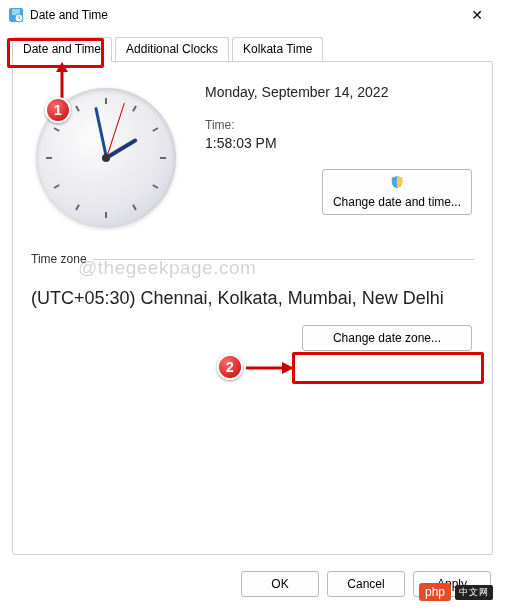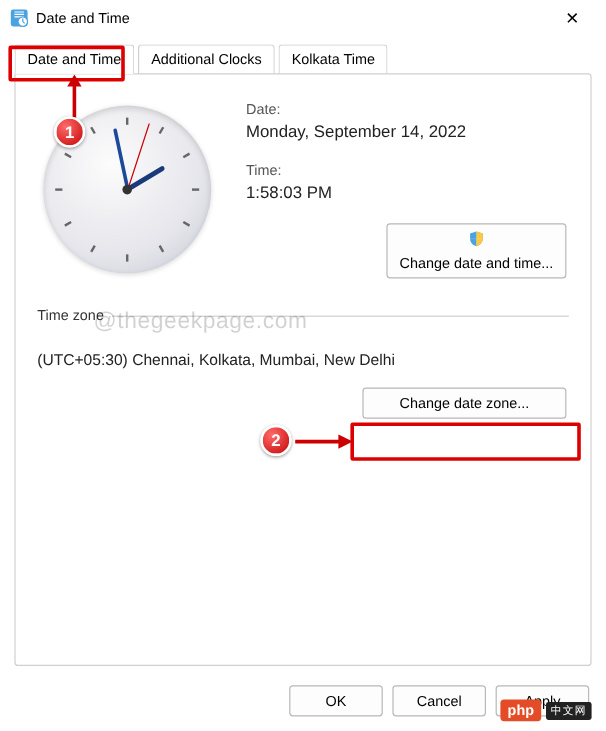--- a/index.html
+++ b/index.html
@@ -90,21 +90,21 @@
     .change-dt-row { margin-top: 6px; display: flex; justify-content: flex-end; padding-right: 2px; }
     .change-dt-btn { display: flex; align-items: center; gap: 6px; padding: 5px 10px; flex-direction: column; }
     .shield-icon svg { width: 14px; height: 14px; display: block; }
     fieldset.tz-fieldset {
       border: none; border-top: 1px solid #d0d0d0;
       margin-top: 24px; padding: 14px 0 0 0;
     }
     fieldset.tz-fieldset legend {
       color: #333; padding: 0 6px 0 0; font-size: 12px; font-weight: normal;
     }
-    .tz-value { margin: 8px 0 16px 0; font-size: 13px; color: #222; }
+    .tz-value { margin: 8px 0 16px 0; font-size: 18px; color: #222; }
     .tz-btn-row { display: flex; justify-content: flex-end; padding-right: 2px; position: relative; }
     .dst-text { margin-top: 28px; font-size: 13px; color: #222; }
     .hl-tz {
       position: absolute;
       border: 3px solid #d00;
       border-radius: 2px;
       pointer-events: none;
       z-index: 10;
       left: 292px; top: 352px;
       width: 192px; height: 32px;
@@ -134,21 +134,21 @@
       padding: 10px 14px 12px 14px;
       border-top: 1px solid #eaeaea0a;
     }
     .button-bar .btn { width: 78px; padding: 5px 16px; }
     .overlay-badge {
       position: absolute; right: 12px; bottom: 8px;
       display: flex; align-items: center; gap: 4px;
       z-index: 20; pointer-events: none;
     }
     .php-box {
-      background: #e34c26; color: #fff; font-weight: bold;
+      background: #e34c26; color: #fff; font-weight: normal;
       font-size: 12px; padding: 2px 6px; border-radius: 3px;
       font-family: sans-serif;
     }
     .cn-box {
       background: #222; color: #fff; font-size: 9px;
       padding: 1px 4px; border-radius: 2px;
       letter-spacing: 1px;
     }
   </style>
 </head>
@@ -194,21 +194,20 @@
           <div class="tick" style="transform: translate(-50%,-60px) rotate(300deg);"></div>
           <div class="tick" style="transform: translate(-50%,-60px) rotate(330deg);"></div>
           <div class="hand hour" style="transform: rotate(59deg);"></div>
           <div class="hand minute" style="transform: rotate(348deg);"></div>
           <div class="hand second" style="transform: rotate(18deg);"></div>
           <div class="center-pin"></div>
         </div>
       </div>
       <div class="dt-info">
         <div class="dt-section">
-          <div class="dt-label">Date:</div>
           <div class="dt-value">Monday, September 14, 2022</div>
         </div>
         <div class="dt-section">
           <div class="dt-label">Time:</div>
           <div class="dt-value">1:58:03 PM</div>
         </div>
         <div class="change-dt-row">
           <button class="btn change-dt-btn">
             <span class="shield-icon">
               <svg viewBox="0 0 16 16">

